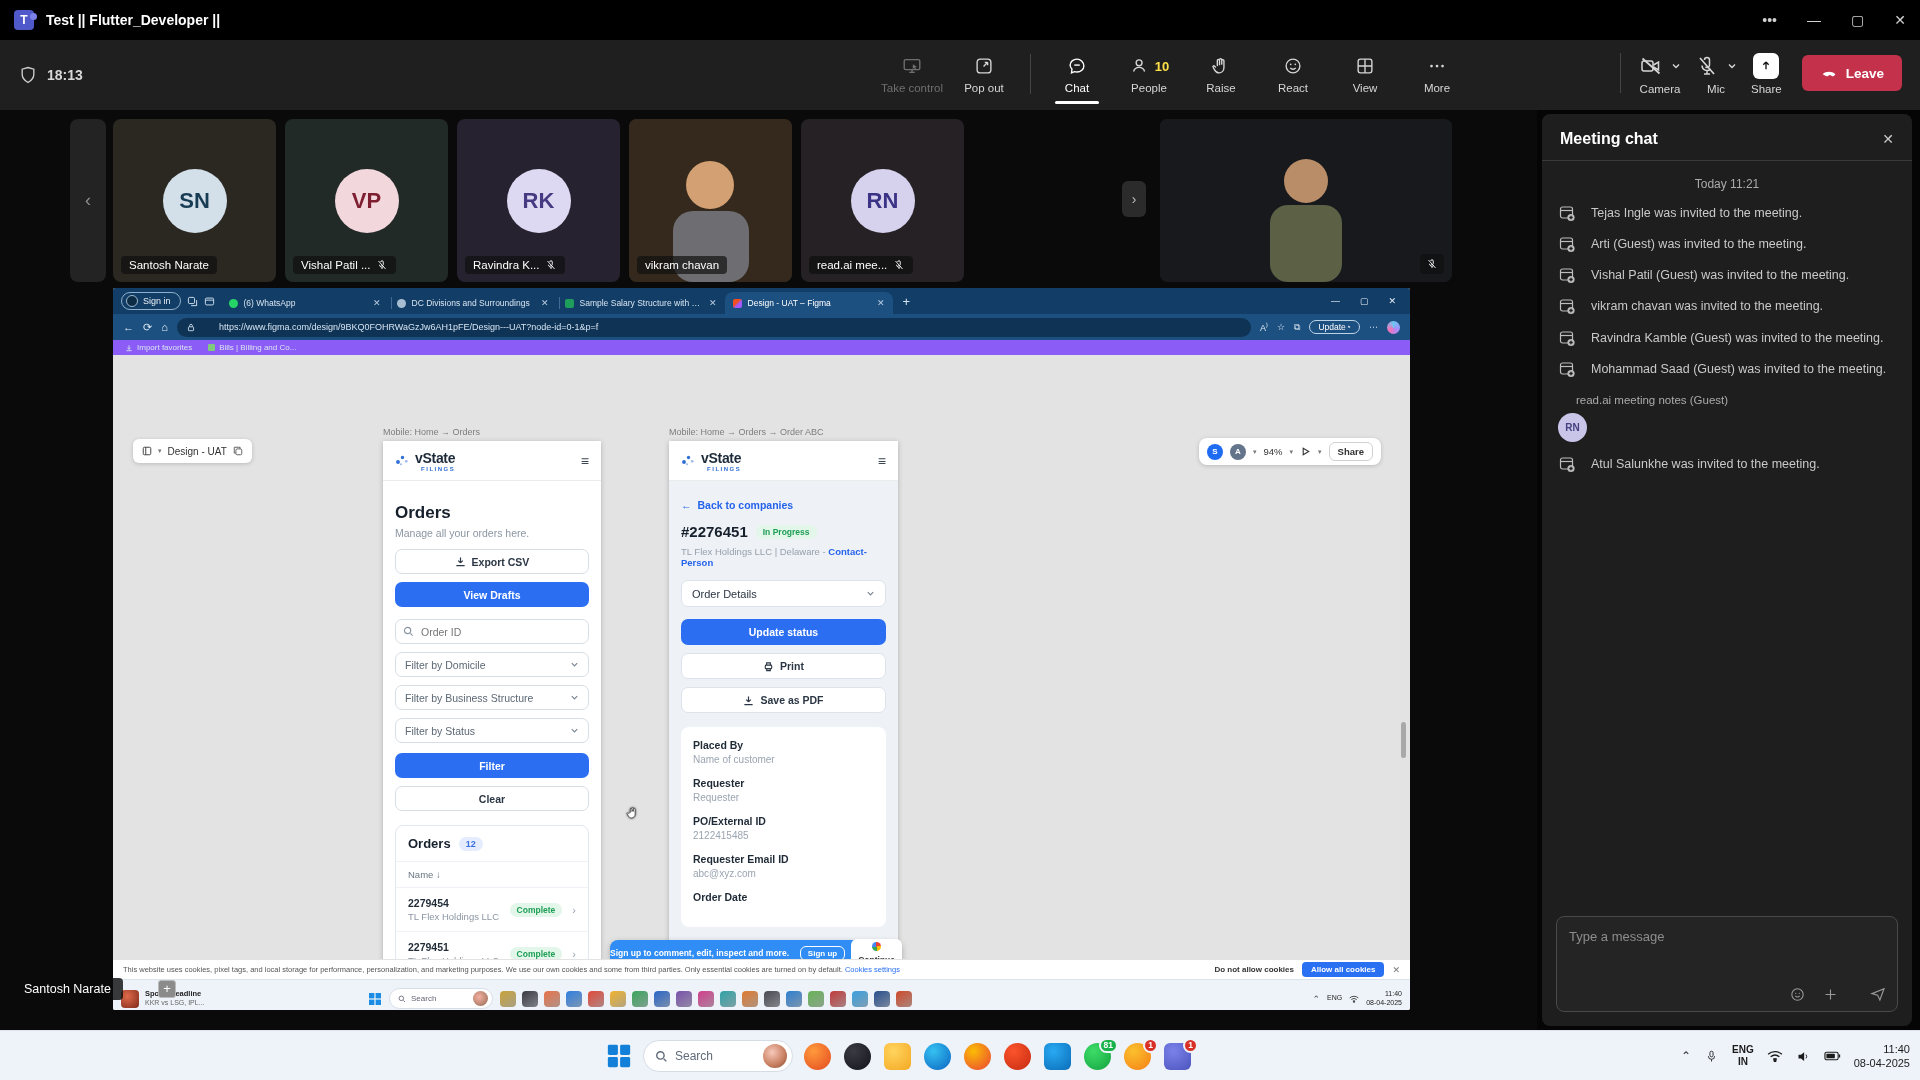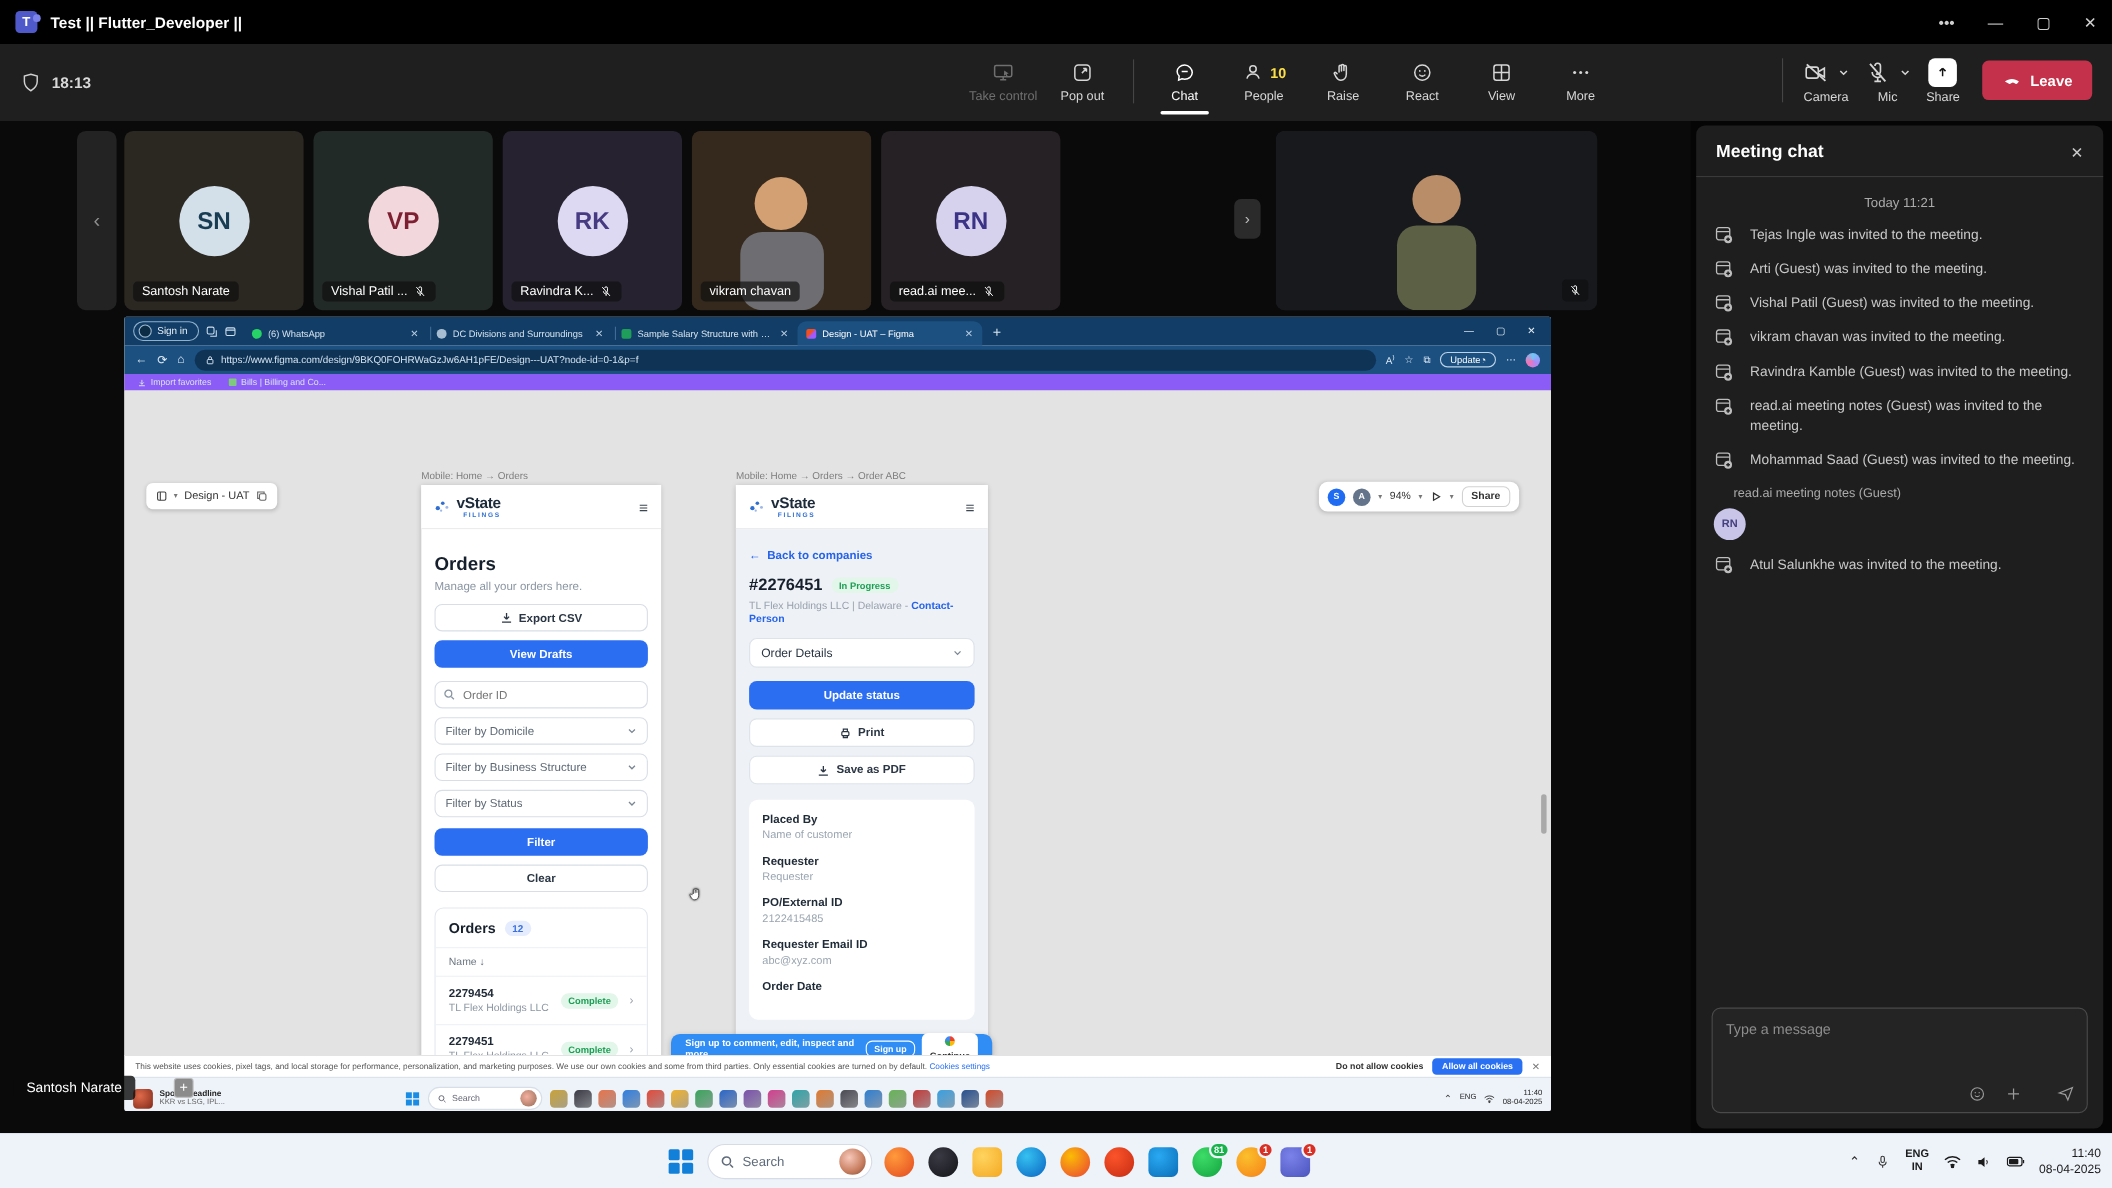--- a/index.html
+++ b/index.html
@@ -54,21 +54,21 @@
   .tab.active{background:#1c5081;color:#fff;}
   .tab:not(.active)::after{content:"";position:absolute;right:-3px;top:5px;height:12px;width:1px;background:#3e6c97;}
   .tab-ic-whatsapp{background:#25d366;border-radius:50%;}
   .tab-ic-globe{background:#a6bdd2;border-radius:50%;}
   .tab-ic-sheet{background:#1e9e5a;border-radius:2px;}
   .tab-ic-figma{background:linear-gradient(135deg,#f24e1e 40%,#a259ff 60%);border-radius:2px;}
   .newtab{color:#d7e4f0;font-size:13px;margin-left:4px;cursor:pointer;}
   .winctl{margin-left:auto;display:flex;gap:20px;color:#e7eff7;font-size:9px;align-items:center;padding-right:6px;}
   #navbar{height:26px;background:#1c5081;display:flex;align-items:center;gap:9px;padding:0 10px;}
   .nav-ic{color:#dfeaf4;font-size:11px;}
-  #urlpill{flex:1;height:19px;background:#0e3355;border-radius:10px;display:flex;align-items:center;gap:6px;padding:0 10px;color:#d5e3f1;font-size:9px;overflow:hidden;white-space:nowrap;}
+  #urlpill{flex:1;height:19px;background:#0e3355;border-radius:10px;display:flex;align-items:center;gap:24px;padding:0 10px;color:#d5e3f1;font-size:9px;overflow:hidden;white-space:nowrap;}
   .nav-right{display:flex;align-items:center;gap:9px;color:#dfeaf4;font-size:9px;}
   #update-pill{border:1px solid #bcd3e6;border-radius:10px;padding:1px 8px;display:flex;gap:0;align-items:center;font-size:8.5px;color:#fff;}
   .copilot{width:13px;height:13px;border-radius:50%;background:conic-gradient(#6ec6f5,#a78bfa,#f472b6,#6ec6f5);}
   #bookmarks{height:15px;background:#8b5cf6;display:flex;align-items:center;gap:16px;padding:0 12px;color:#d9e4f0;font-size:8px;}
   .bm{display:flex;align-items:center;gap:4px;}
   .bm .bmi{width:7px;height:7px;background:#7fc97f;border-radius:1px;}
   
   #canvas{position:relative;height:604px;background:#e3e3e4;overflow:hidden;}
   .frame-label{position:absolute;font-size:9px;color:#7d7d7d;}
   .mock{position:absolute;width:218px;background:#fff;box-shadow:0 1px 5px rgba(0,0,0,.22);display:flex;flex-direction:column;}
@@ -114,21 +114,21 @@
   .fld{margin-bottom:12px;}
   .fld .fl{font-size:10.5px;font-weight:700;color:#1f2a37;}
   .fld .fv{font-size:10px;color:#9aa5b1;margin-top:3px;}
   
   #figma-chip{position:absolute;left:20px;top:84px;height:24px;background:#fff;border-radius:6px;box-shadow:0 1px 4px rgba(0,0,0,.18);display:flex;align-items:center;gap:6px;padding:0 9px;font-size:10px;color:#333;}
   #figma-right{position:absolute;left:1086px;top:83px;height:27px;background:#fff;border-radius:8px;box-shadow:0 1px 4px rgba(0,0,0,.18);display:flex;align-items:center;gap:7px;padding:0 8px;}
   .fav16{width:16px;height:16px;border-radius:50%;color:#fff;font-size:8px;font-weight:700;display:flex;align-items:center;justify-content:center;}
   .zoomtxt{font-size:9.5px;color:#333;}
   .share-mini{border:1px solid #d2d2d2;border-radius:6px;padding:3px 8px;font-size:9.5px;font-weight:600;color:#333;cursor:pointer;}
   .chevmini{color:#777;font-size:7px;}
-  #signup-banner{position:absolute;left:497px;top:585px;width:292px;height:26px;background:#2f8df5;border-radius:8px;display:flex;align-items:center;gap:6px;padding:0 13px;box-shadow:0 2px 6px rgba(0,0,0,.25);}
+  #signup-banner{position:absolute;left:497px;top:585px;width:292px;height:26px;background:#2f8df5;border-radius:8px;display:flex;align-items:center;gap:6px;padding:0 0;box-shadow:0 2px 6px rgba(0,0,0,.25);}
   #signup-banner .bt1{color:#fff;font-size:8.5px;font-weight:700;flex:1;}
   .su-btn{border:1px solid #fff;border-radius:6px;color:#fff;font-size:8px;font-weight:700;padding:2px 7px;background:transparent;cursor:pointer;}
   .gc-btn{background:#fff;border:none;border-radius:6px;font-size:8.5px;font-weight:700;color:#333;padding:3px 7px;display:flex;align-items:center;gap:4px;cursor:pointer;flex-direction:column;}
   .gdot{width:9px;height:9px;border-radius:50%;background:conic-gradient(#ea4335 0 25%,#fbbc05 25% 50%,#34a853 50% 75%,#4285f4 75% 100%);}
   #scroll-thumb{position:absolute;left:1288px;top:367px;width:5px;height:36px;background:#a9a9a9;border-radius:3px;}
   #hand-cursor{position:absolute;left:512px;top:450px;color:#fff;filter:drop-shadow(0 0 1px #333);}
   
   #cookiebar{height:20px;background:#fff;border-top:1px solid #e3e3e3;display:flex;align-items:center;padding:0 10px;gap:8px;}
   #cookiebar .ck{flex:1;font-size:7.5px;color:#555;overflow:hidden;white-space:nowrap;text-overflow:ellipsis;}
   #cookiebar .ck a{color:#2970f3;text-decoration:none;}
@@ -798,29 +798,20 @@
           </svg>
           <span>Ravindra Kamble (Guest) was invited to the meeting.</span>
         </div>
         <div class="sysrow">
           <svg width="18" height="18" viewBox="0 0 18 18" fill="none" stroke="#bdbdbd" stroke-width="1.2">
             <rect x="2.5" y="3" width="12" height="11" rx="2"></rect>
             <path d="M2.5 6.5h12"></path>
             <circle cx="13" cy="13.5" r="3.6" fill="#bdbdbd" stroke="none"></circle>
             <path d="M13 11.8v3.4M11.3 13.5h3.4" stroke="#1e1e1e" stroke-width="1.3"></path>
           </svg>
-          <span>read.ai meeting notes (Guest) was invited to the meeting.</span>
-        </div>
-        <div class="sysrow">
-          <svg width="18" height="18" viewBox="0 0 18 18" fill="none" stroke="#bdbdbd" stroke-width="1.2">
-            <rect x="2.5" y="3" width="12" height="11" rx="2"></rect>
-            <path d="M2.5 6.5h12"></path>
-            <circle cx="13" cy="13.5" r="3.6" fill="#bdbdbd" stroke="none"></circle>
-            <path d="M13 11.8v3.4M11.3 13.5h3.4" stroke="#1e1e1e" stroke-width="1.3"></path>
-          </svg>
           <span>Mohammad Saad (Guest) was invited to the meeting.</span>
         </div>
         <div class="sender">read.ai meeting notes (Guest)</div>
         <div class="bubrow">
           <div class="bub-av">RN</div>
         </div>
         <div class="sysrow">
           <svg width="18" height="18" viewBox="0 0 18 18" fill="none" stroke="#bdbdbd" stroke-width="1.2">
             <rect x="2.5" y="3" width="12" height="11" rx="2"></rect>
             <path d="M2.5 6.5h12"></path>

